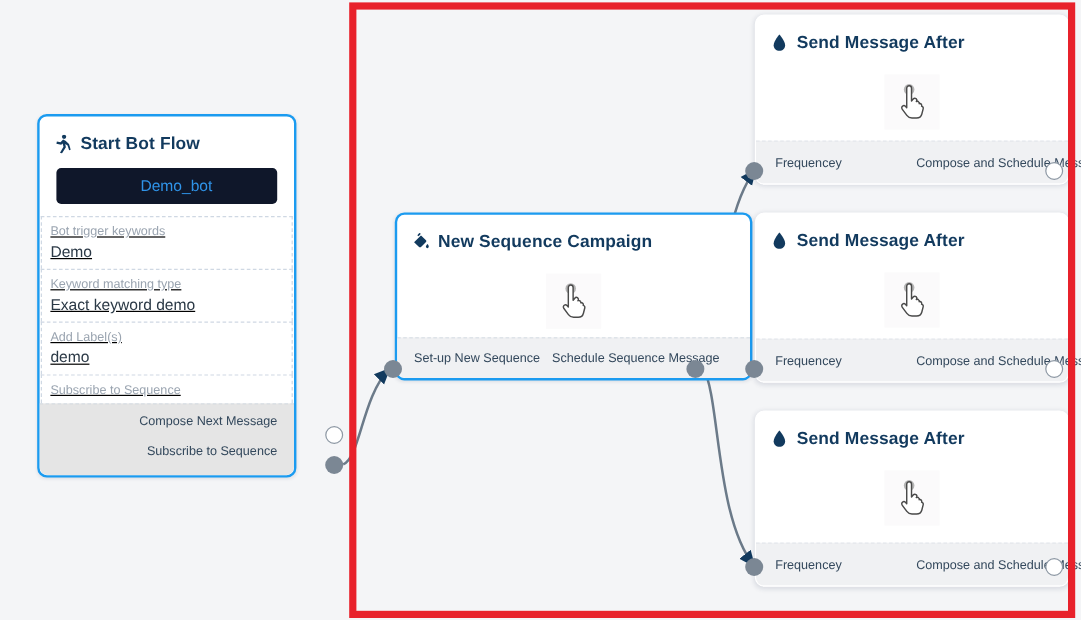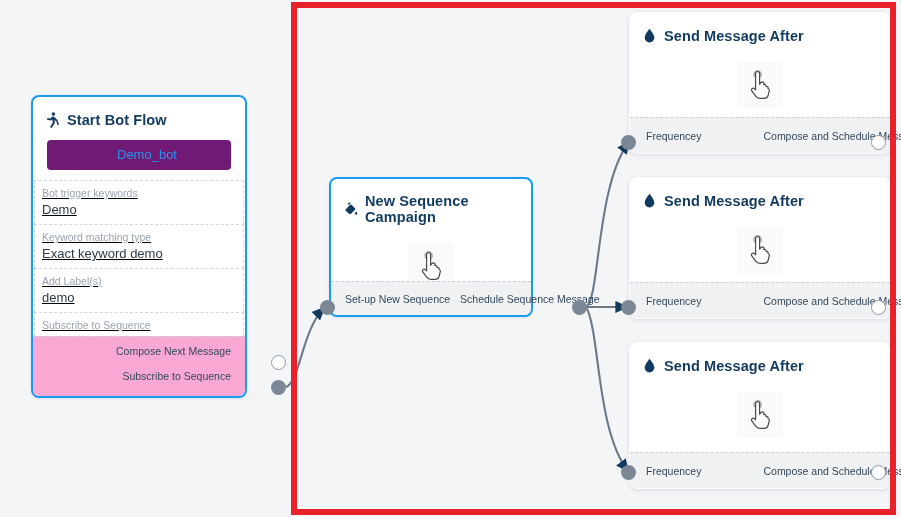--- a/index.html
+++ b/index.html
@@ -72,21 +72,21 @@
     width: 15px;
     height: 17px;
     align-items: center;
     justify-content: center;
     flex: none;
   }
 
   
   .bot-pill {
     margin: 2px 14px 10px 14px;
-    background: #701a75;
+    background: #0f172a;
     border-radius: 4px;
     text-align: center;
     color: #2f93e8;
     font-size: 13px;
     padding: 7px 0 8px 16px;
   }
 
   
   .fields {
     margin: 0 1px;
@@ -147,21 +147,21 @@
     font-size: 10.5px;
     color: #33485c;
     white-space: nowrap;
   }
 
   
   .footer-stack {
     position: absolute;
     left: 0; right: 0; bottom: 0;
     height: 60px;
-    background: #f9a8d4;
+    background: #e5e5e5;
     border-top: 1px dashed #c9d2dc;
     border-radius: 0 0 7px 7px;
     box-sizing: border-box;
   }
   .footer-row {
     position: absolute;
     right: 14px;
     display: flex;
     align-items: center;
     gap: 6px;
@@ -259,21 +259,21 @@
       </div>
       <div class="footer-row" style="top:33px;">
         <span class="port-label">Subscribe to Sequence</span>
       </div>
     </div>
   </div>
 
   <div class="port hollow" style="left:271px; top:355px;"></div>
   <div class="port filled" style="left:271px; top:380px;"></div>
 
-  <div class="node selected" style="left:329px; top:177px; width:204px; height:140px;">
+  <div class="node selected" style="left:329px; top:177px; width:298px; height:140px;">
 
     <div class="node-title">
       <span class="tico">
         <svg width="15" height="15" viewBox="0 0 16 16" xmlns="http://www.w3.org/2000/svg">
           <path d="M2.2 8.4 L7.6 3.0 C8.0 2.6 8.7 2.6 9.1 3.0 L12.8 6.7 C13.2 7.1 13.2 7.8 12.8 8.2 L8.6 12.4 C8.0 13.0 7.0 13.0 6.4 12.4 L2.2 8.4 Z" fill="#123a5e"></path>
           <path d="M6.0 2.2 L7.2 1.0" stroke="#123a5e" stroke-width="1.5" stroke-linecap="round"></path>
           <path d="M14.2 10.0 C15.2 11.4 15.6 12.3 15.0 13.1 C14.4 13.9 13.2 13.8 12.8 12.9 C12.4 12.0 13.2 11.0 14.2 10.0 Z" fill="#123a5e"></path>
         </svg>
       </span>
       <span>New Sequence Campaign</span>

